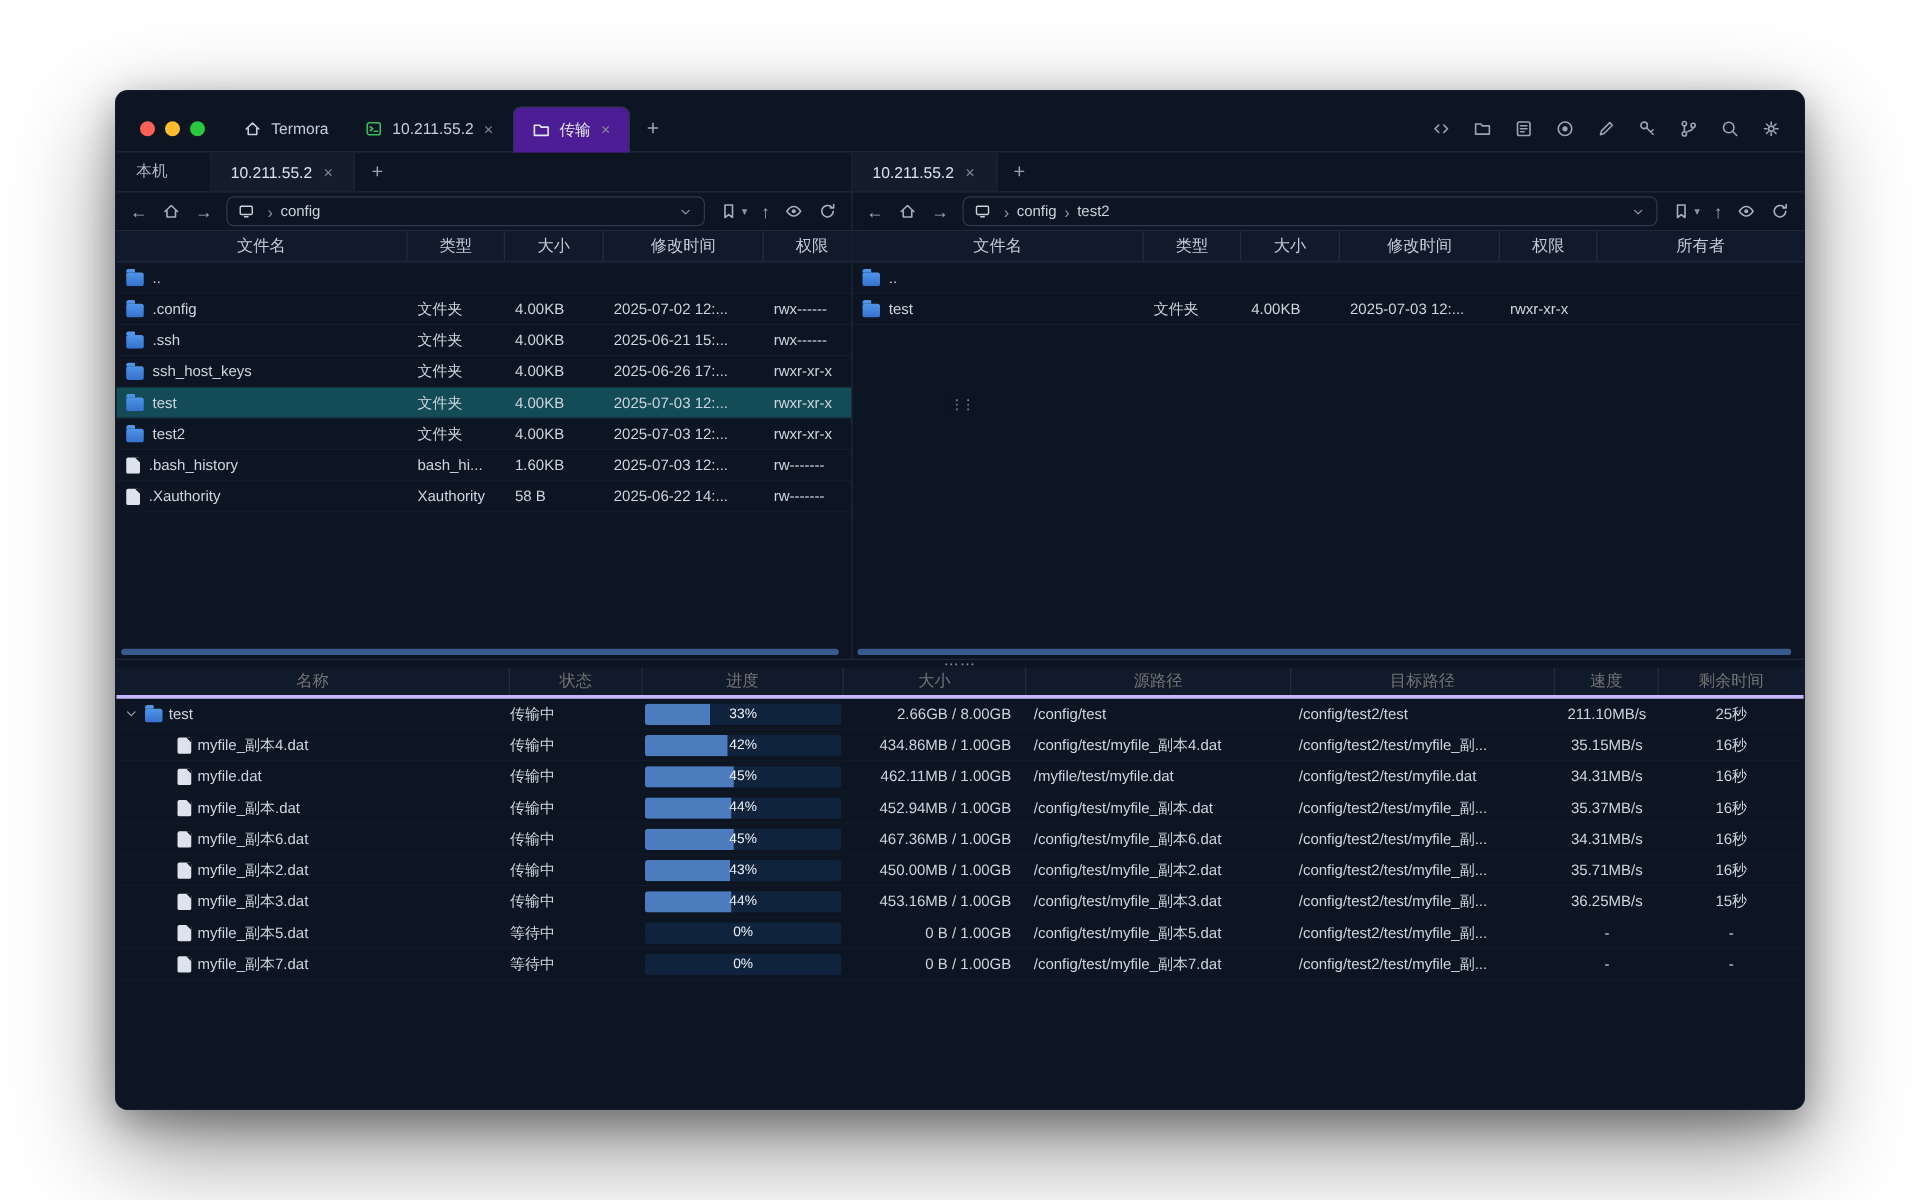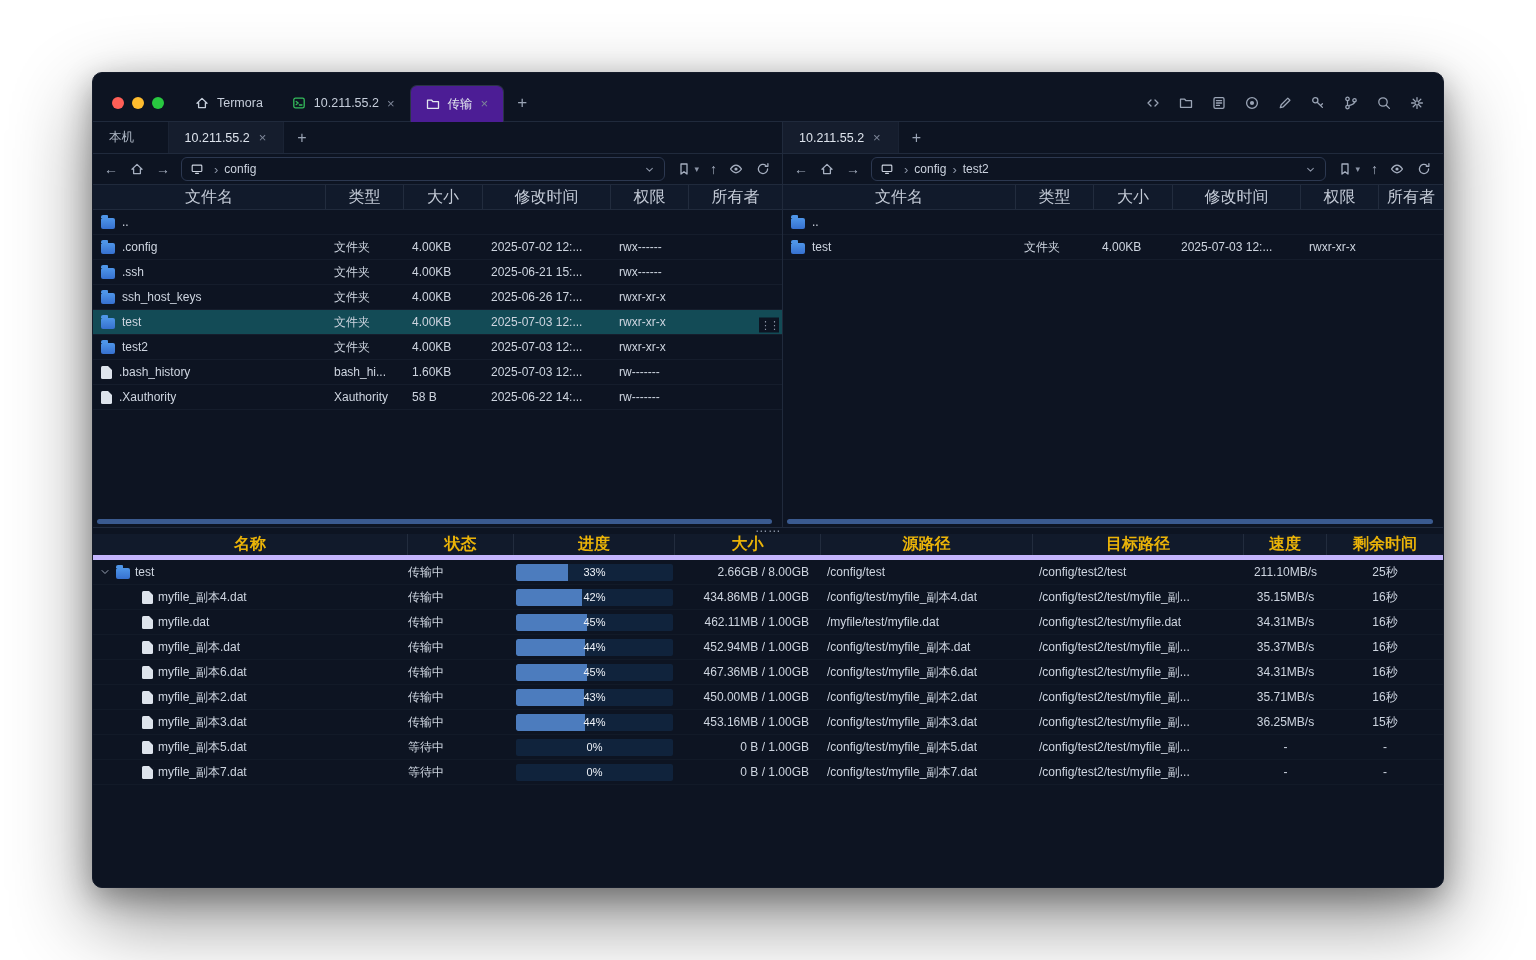--- a/index.html
+++ b/index.html
@@ -26,21 +26,21 @@
   .newtab { display: flex; align-items: center; padding: 0 13px; color: #9aa4b5; font-size: 17px; }
   .tb-icons { margin-left: auto; display: flex; align-items: center; gap: 17px; padding-right: 18px; color: #9aa4b5; }
   .tb-icons .tbi { display: flex; }
   svg.ic { width: 16px; height: 16px; display: block; }
   svg.ic * { stroke: currentColor; stroke-width: 1.3; fill: none; stroke-linecap: round; stroke-linejoin: round; }
   svg.ic .fill { fill: currentColor; stroke: none; }
 
   
   .panes { flex: 0 0 406px; display: flex; position: relative; border-bottom: 1px solid #202a3c; }
   .pane { display: flex; flex-direction: column; min-width: 0; position: relative; }
-  .pane.left { width: 690px; border-right: 1px solid #202a3c; }
+  .pane.left { width: 589px; border-right: 1px solid #202a3c; }
   .pane.right { flex: 1; }
 
   .ptabs { flex: 0 0 32px; display: flex; align-items: stretch; border-bottom: 1px solid #202a3c; }
   .ptablist { display: flex; align-items: stretch; }
   .ptab { display: flex; align-items: center; gap: 8px; padding: 0 16px; font-size: 12.5px; color: #aeb7c5; border-right: 1px solid #1a2334; }
   .ptab.active { background: #151d2d; color: #dde3ec; }
   .pnew { display: flex; align-items: center; padding: 0 13px; color: #9aa4b5; font-size: 16px; }
 
   .nav { flex: 0 0 31px; display: flex; align-items: center; gap: 11px; padding: 0 11px; border-bottom: 1px solid #202a3c; color: #a6afc0; }
   .nbtn { display: flex; align-items: center; font-size: 14px; line-height: 1; }
@@ -48,21 +48,21 @@
     display: flex; align-items: center; gap: 4px; padding: 0 8px; min-width: 0; color: #cbd2de; }
   .crumb .segs { display: flex; align-items: center; min-width: 0; }
   .seg { display: flex; align-items: center; white-space: nowrap; }
   .seg .sep { color: #8b94a6; margin: 0 6px; font-size: 13px; }
   .cchev { margin-left: auto; display: flex; color: #8b94a6; }
   .bkm { gap: 2px; }
   .bkm .mini { font-size: 9px; color: #8b94a6; }
 
   .fhead { flex: 0 0 25px; display: grid; grid-template-columns: 233px 78px 79px 128px 78px 1fr;
     background: #111a2b; border-bottom: 1px solid #202a3c; align-items: stretch; color: #c4cbd7; }
-  .hc { display: flex; align-items: center; justify-content: center; font-size: 16px; border-right: 1px solid #222c3e; overflow: hidden; white-space: nowrap; }
+  .hc { display: flex; align-items: center; justify-content: center; font-size: 13px; border-right: 1px solid #222c3e; overflow: hidden; white-space: nowrap; }
   .fhead .hc:last-child, .thead .hc:last-child { border-right: none; }
 
   .fbody { flex: 1; overflow: hidden; }
   .frow { display: grid; grid-template-columns: 233px 78px 79px 128px 78px 1fr; height: 25px;
     align-items: center; border-bottom: 1px solid #151d2c; }
   .frow.selected { background: #134b56; }
   .fc { padding: 0 8px; white-space: nowrap; overflow: hidden; text-overflow: ellipsis; color: #ced5e0; }
   .fc.name { display: flex; align-items: center; gap: 7px; }
 
   .ficon { flex: 0 0 auto; display: inline-block; }
@@ -80,21 +80,21 @@
   .vhandle { position: absolute; left: 676px; top: 50%; transform: translate(-50%,-50%);
     color: #8b94a6; font-size: 11px; letter-spacing: -2px; background: #0d1422; line-height: 1; padding: 2px 1px; }
 
   .hsplit { flex: 0 0 6px; position: relative; }
   .hhandle { position: absolute; left: 50%; top: 50%; transform: translate(-50%,-50%);
     color: #8b94a6; font-size: 12px; line-height: 0; letter-spacing: 1px; }
 
   
   .transfers { flex: 1; display: flex; flex-direction: column; min-height: 0; }
   .thead { flex: 0 0 25px; display: grid; grid-template-columns: 315px 106px 161px 146px 212px 211px 83px 1fr;
-    background: #111a2b; border-bottom: 5px solid #c4b5fd; color: #eab308; align-items: stretch; font-weight: bold; }
+    background: #111a2b; border-bottom: 3px solid #c4b5fd; color: #737373; align-items: stretch; }
   .tbody { flex: 1; overflow: hidden; }
   .trow { display: grid; grid-template-columns: 315px 106px 161px 146px 212px 211px 83px 1fr;
     height: 25px; align-items: center; border-bottom: 1px solid #121a28; }
   .tc { white-space: nowrap; overflow: hidden; text-overflow: ellipsis; color: #ced5e0; }
   .tc.name { display: flex; align-items: center; gap: 5px; padding-left: 6px; }
   .trow.indent .tc.name { padding-left: 32px; }
   .chev { flex: 0 0 12px; display: flex; color: #9aa4b5; }
   .chev svg.ic { width: 12px; height: 12px; }
   .tc.status { text-align: left; }
   .tc.size { text-align: right; padding-right: 12px; }

